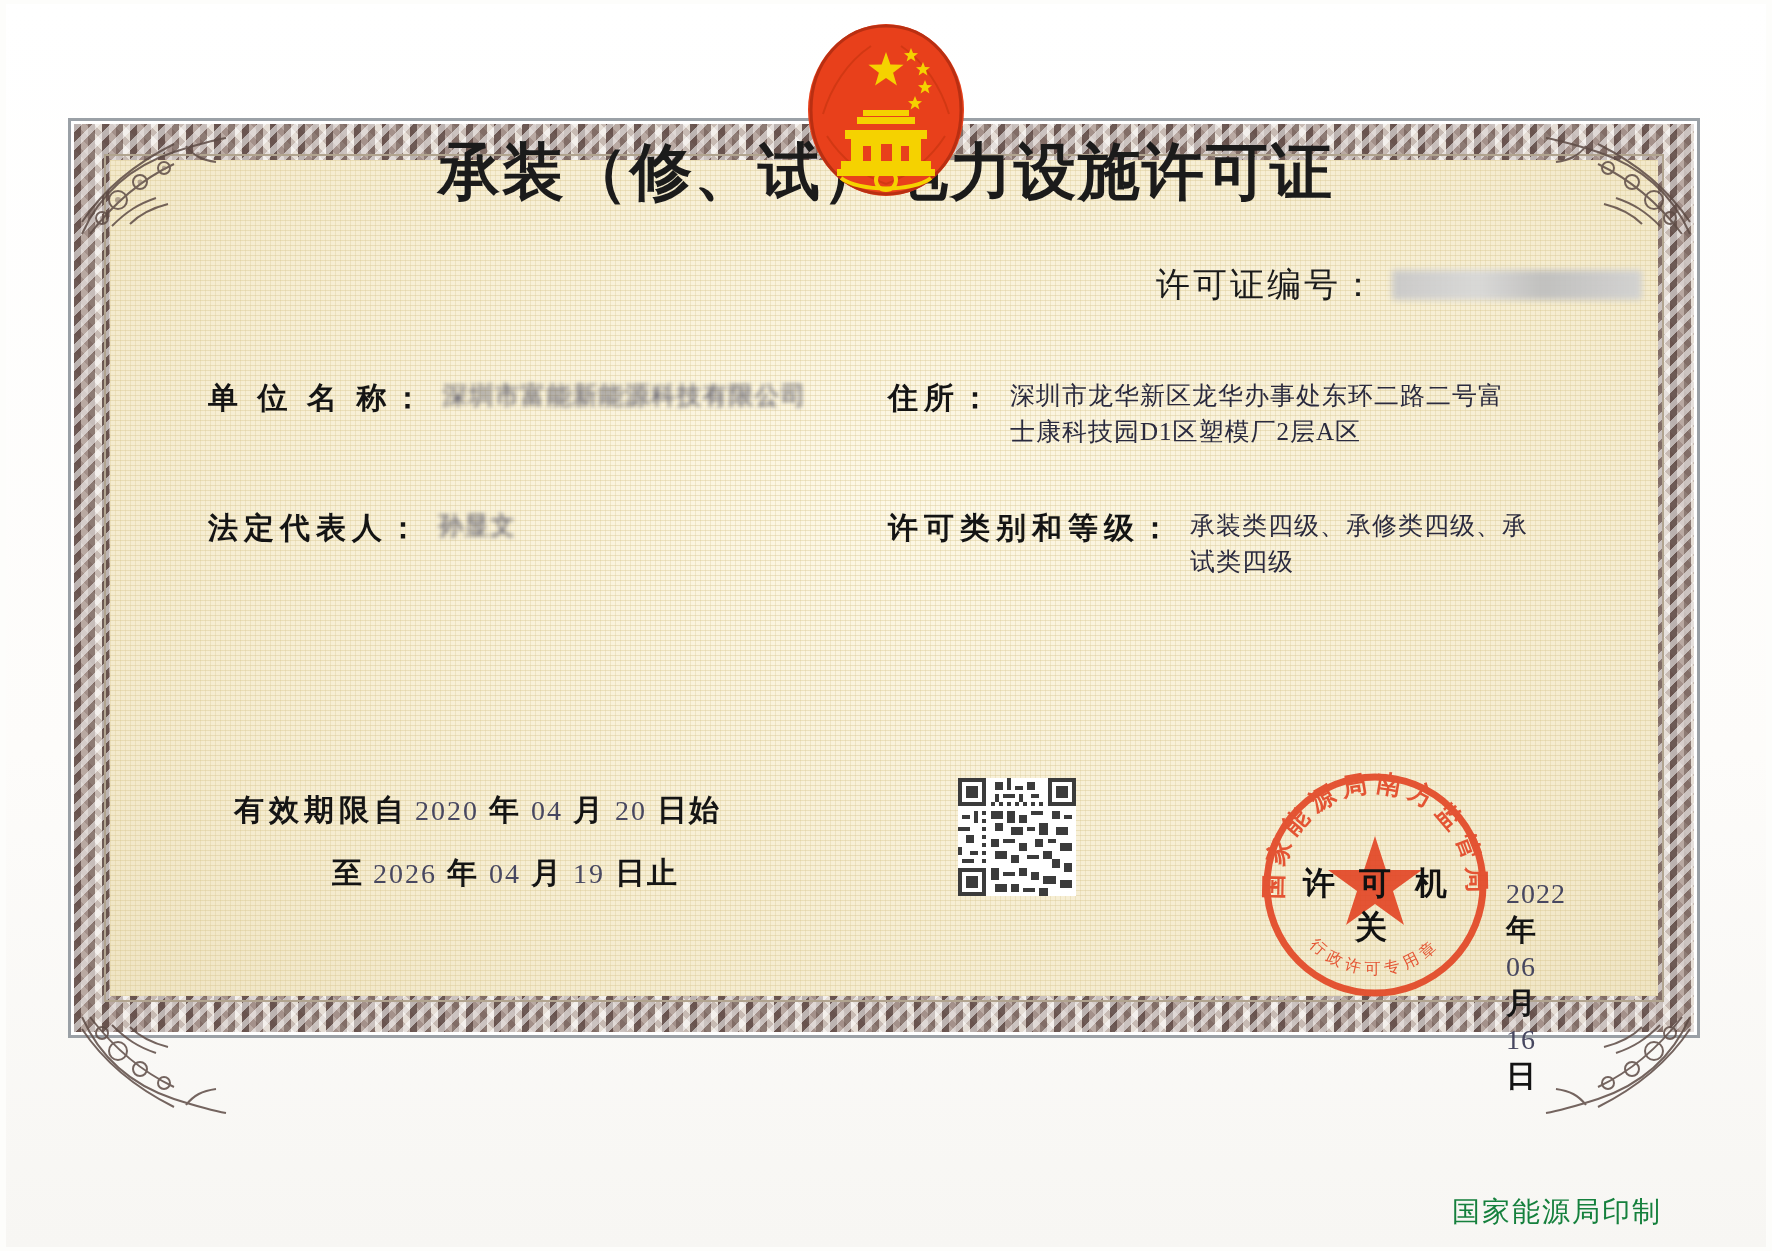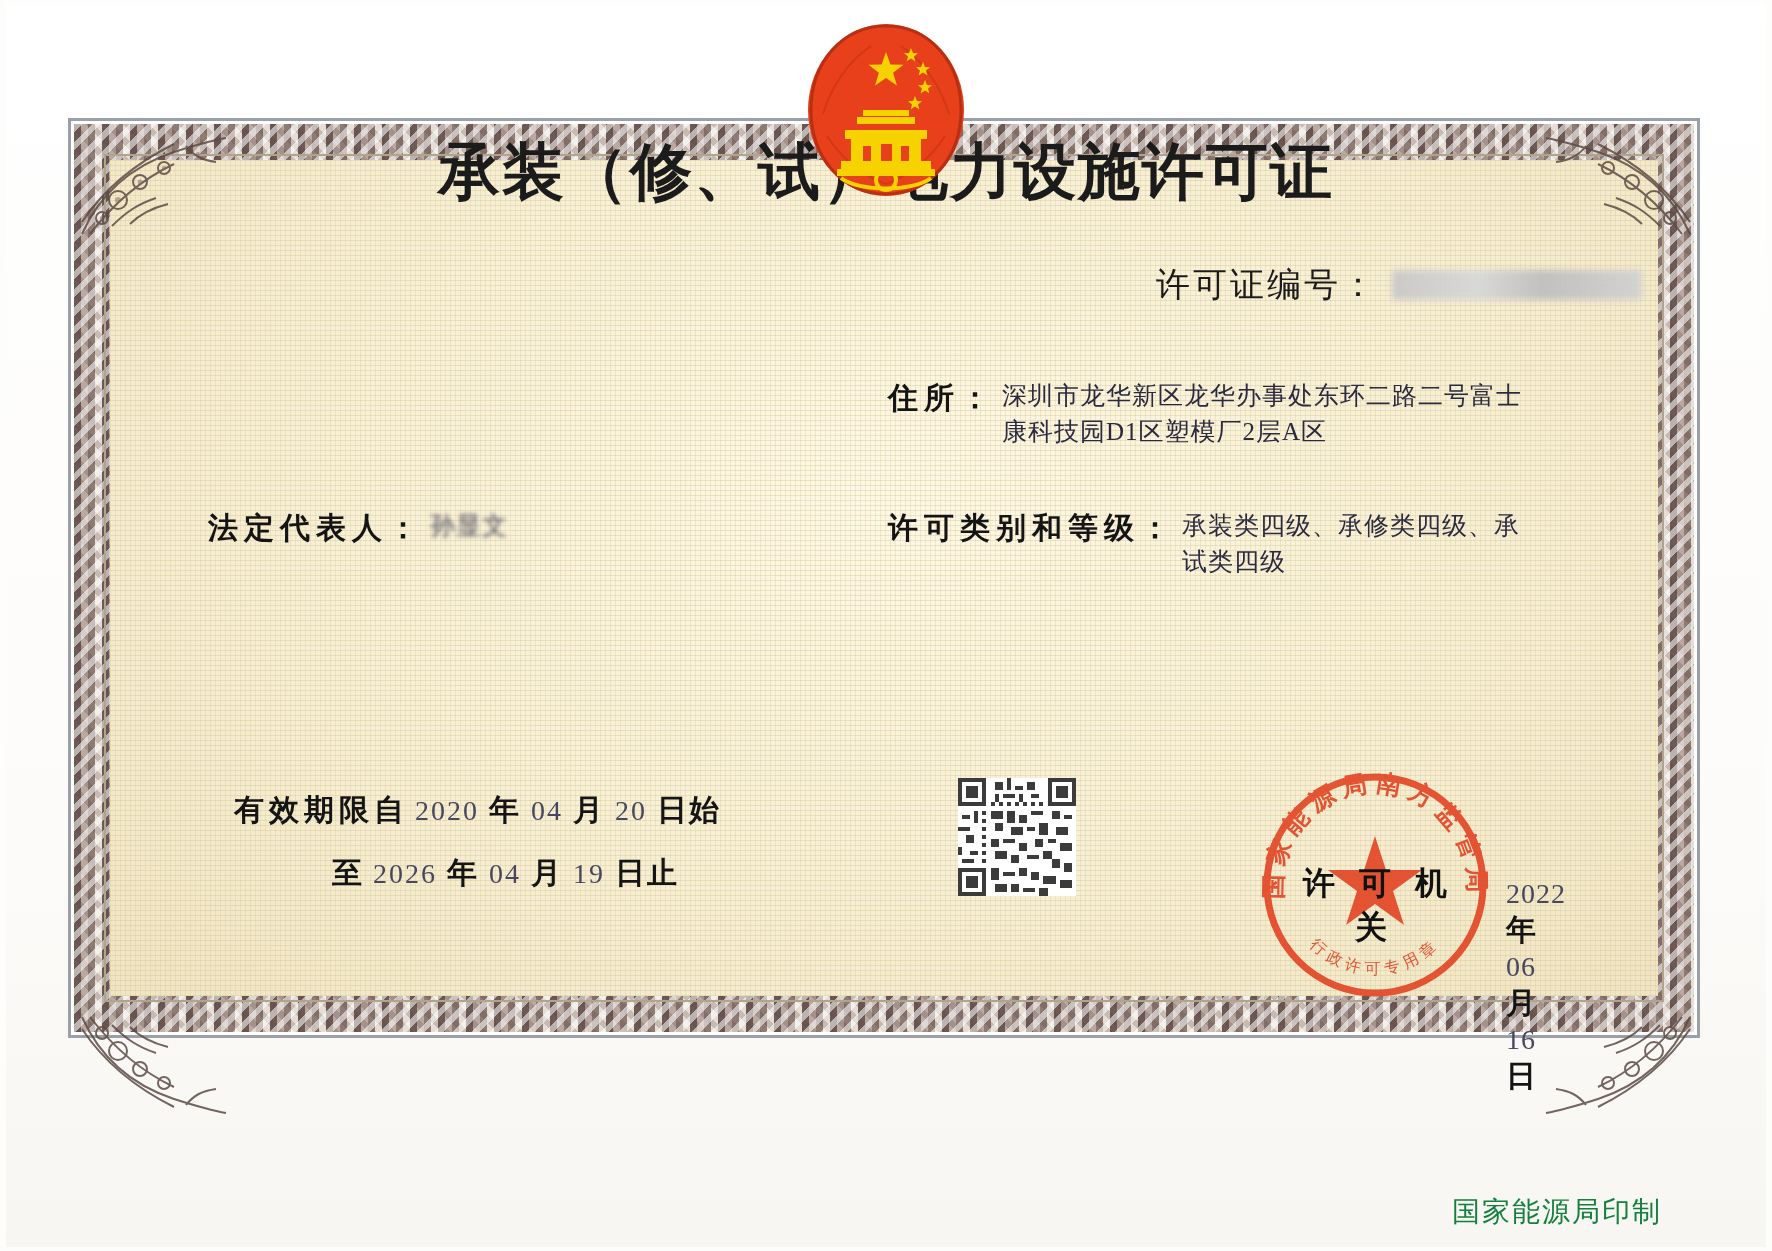--- a/index.html
+++ b/index.html
@@ -164,21 +164,21 @@
     font-size: 30px;
     font-weight: 600;
     letter-spacing: 6px;
     white-space: nowrap;
     color: #141414;
   }
   .value {
     font-size: 25px;
     letter-spacing: 1px;
     color: #2a2a3e;
-    margin-left: 6px;
+    margin-left: 14px;
     line-height: 1.45;
   }
   .value.blurred {
     filter: blur(2.2px);
     color: #4a4a5e;
   }
 
   
   #row-unit    { left: 208px; top: 378px; width: 660px; }
   #row-addr    { left: 888px; top: 378px; width: 640px; }
@@ -393,20 +393,24 @@
     <path d="M40 160 C 58 174, 112 174, 130 160" fill="none" stroke="#f5d200" stroke-width="4"></path>
   </svg>
 
   <div class="title">承装（修、试）电力设施许可证</div>
 
   <div class="lic-no-row">
     <span>许可证编号：</span>
     <span class="lic-no-value"></span>
   </div>
 
+  <div class="row" id="row-unit">
+    <span class="label">单 位 名 称：</span>
+    <span class="value blurred">深圳市富能新能源科技有限公司</span>
+  </div>
 
   <div class="row" id="row-addr">
     <span class="label">住所：</span>
     <span class="value addr-value">深圳市龙华新区龙华办事处东环二路二号富士康科技园D1区塑模厂2层A区</span>
   </div>
 
   <div class="row" id="row-legal">
     <span class="label">法定代表人：</span>
     <span class="value blurred">孙显文</span>
   </div>

